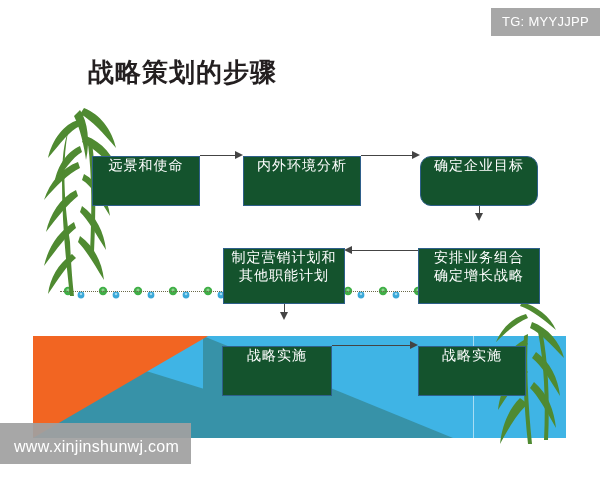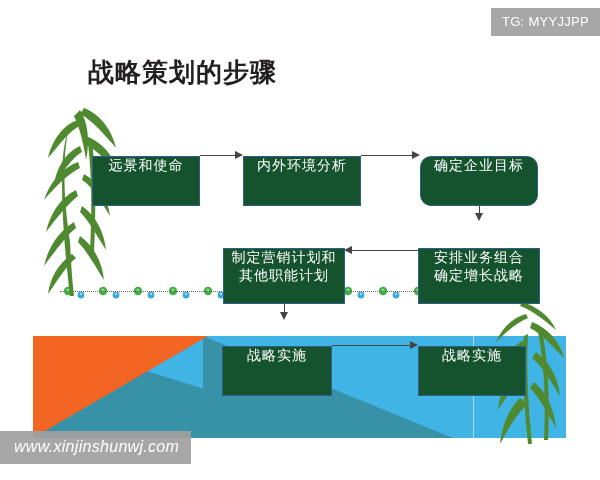--- a/index.html
+++ b/index.html
@@ -183,21 +183,21 @@
     position: absolute;
     background: rgba(160,160,160,0.93);
     color: #ffffff;
     font-size: 13px;
     line-height: 1;
     padding: 7px 11px 8px 11px;
     white-space: nowrap;
     letter-spacing: 0.3px;
   }
   #wm-tg  { right: 0px; top: 8px; }
-  #wm-url { left: 0px; bottom: 16px; font-size: 16px; padding: 8px 12px 9px 14px; font-style: italic; }
+  #wm-url { left: 0px; bottom: 16px; font-size: 16px; padding: 16px 12px 9px 14px; }
 </style>
 </head>
 <body>
 
 <div id="slide">
 
   <div class="band">
     <div class="band-base"></div>
     <div class="band-lightblue"></div>
     <div class="band-teal"></div>

